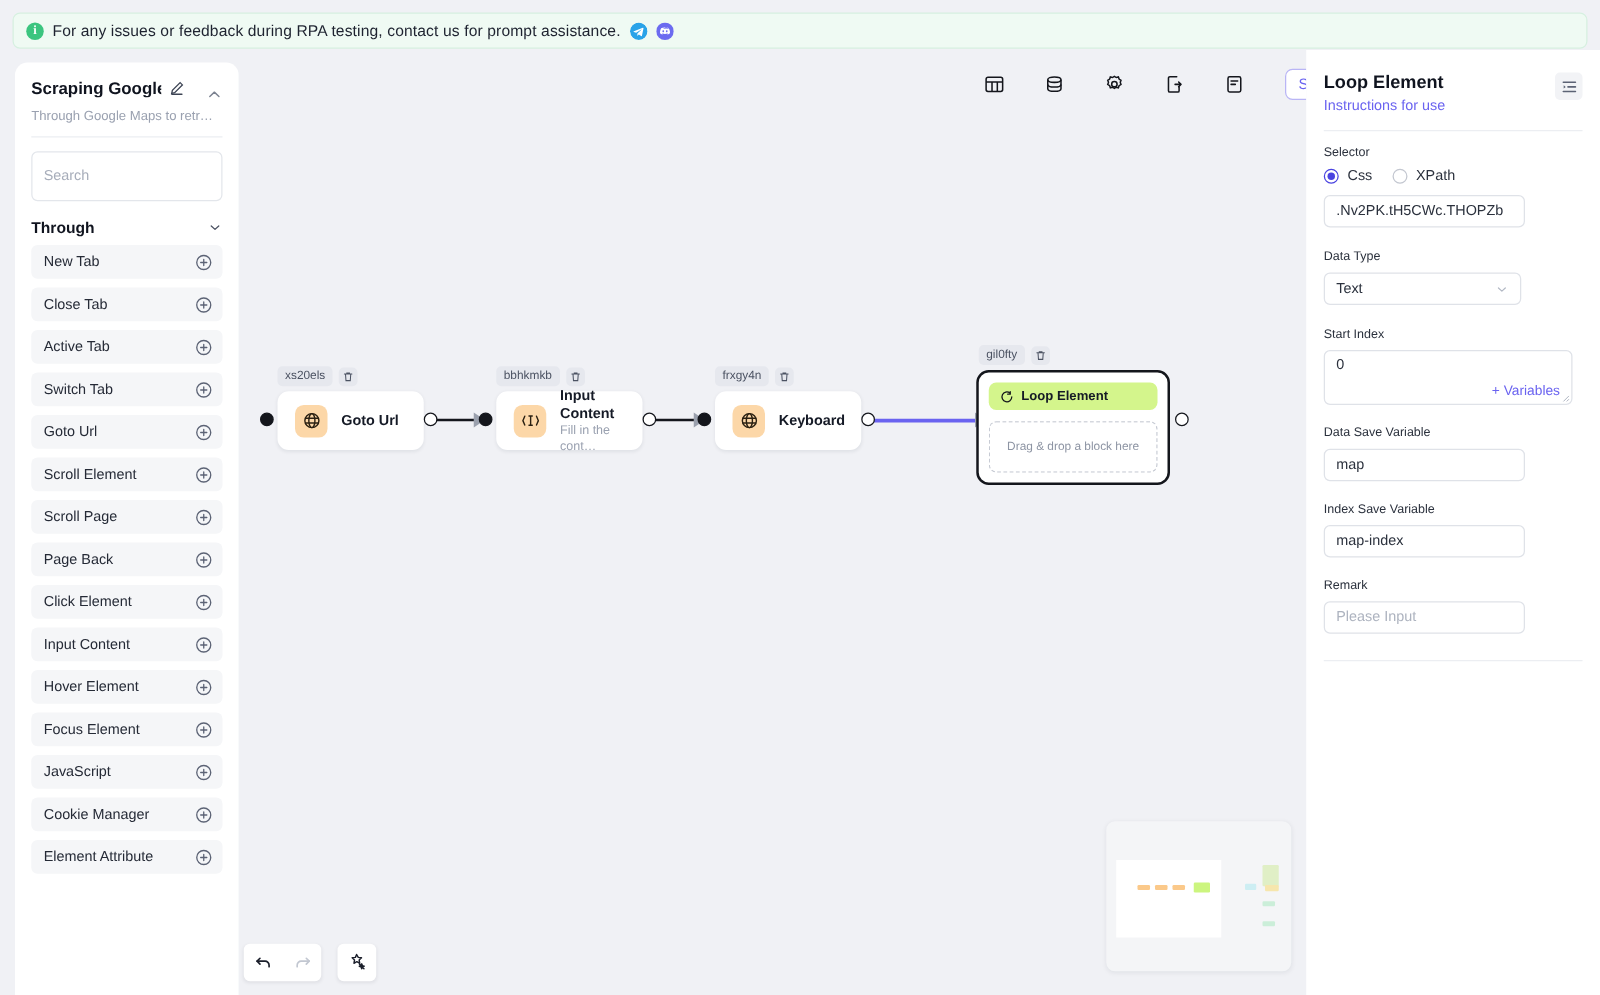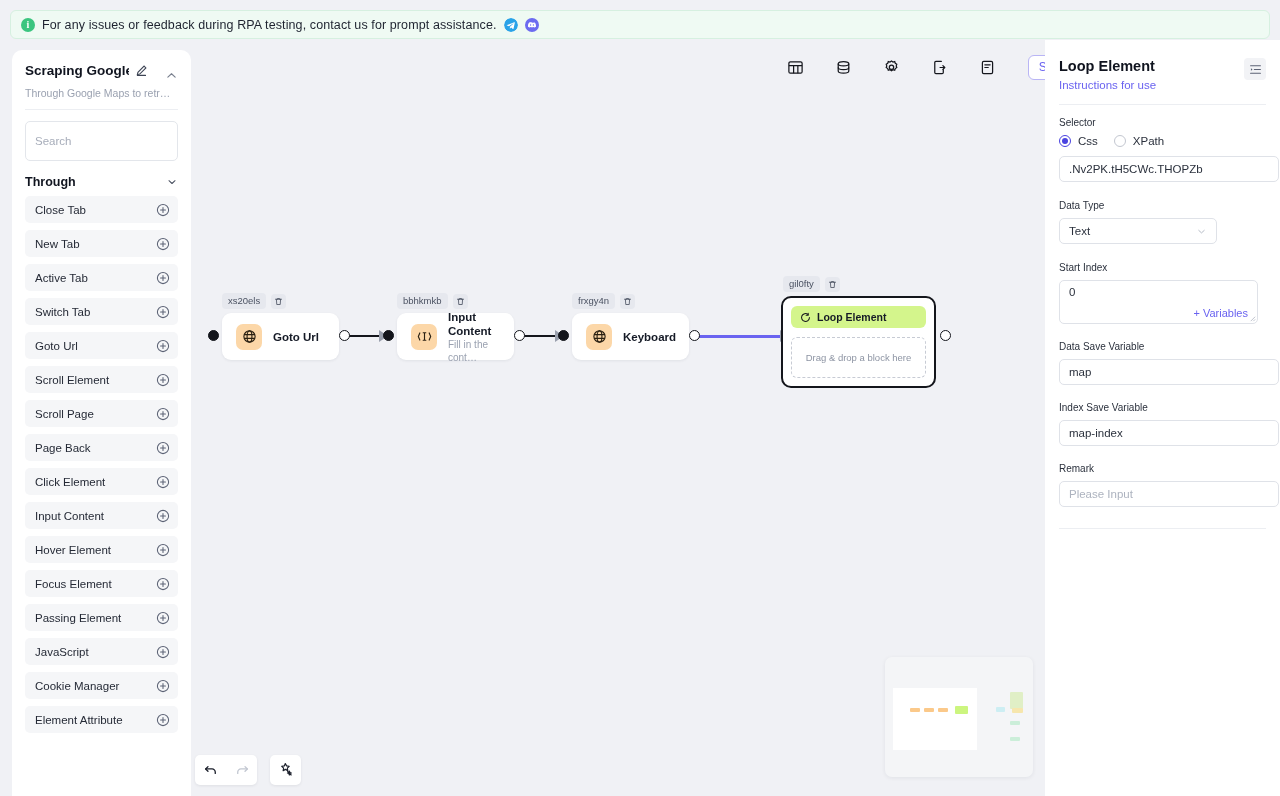--- a/index.html
+++ b/index.html
@@ -183,21 +183,21 @@
   .fld-label { font-size: 10px; color: #2b313d; margin: 12px 0 7px 0; }
   .radio-row { display: flex; align-items: center; gap: 7px; margin-bottom: 9px; }
   .radio {
     width: 12px; height: 12px; border-radius: 50%; border: 1px solid #c3c7d0; background: #fff;
     display: flex; align-items: center; justify-content: center; cursor: pointer; flex: none;
   }
   .radio.on { border: 1.5px solid #4a43e0; }
   .radio.on::after { content:''; width: 6px; height: 6px; border-radius: 50%; background: #4a43e0; }
   .radio-label { font-size: 11.5px; color: #2b313d; margin-right: 9px; cursor: pointer; }
   .txt-input {
-    width: 220px; height: 26px; border: 1px solid #dfe2e8; border-radius: 5px;
+    width: 161px; height: 26px; border: 1px solid #dfe2e8; border-radius: 5px;
     font-size: 11.5px; color: #2b313d; padding: 0 9px; background: #fff;
     font-family: "Liberation Sans", sans-serif;
   }
   .txt-input::placeholder { color: #adb3bf; }
   .sel-input {
     width: 158px; height: 26px; border: 1px solid #dfe2e8; border-radius: 5px;
     font-size: 11.5px; color: #2b313d; padding: 0 9px; background: #fff;
     display: flex; align-items: center; justify-content: space-between; cursor: pointer;
   }
   .ta-wrap {
@@ -258,38 +258,38 @@
     <span class="group-label">Through</span>
     <span style="display:flex">
       <svg class="chev" viewBox="0 0 16 16" fill="none" stroke="#4b5262" stroke-width="1.4" stroke-linecap="round" stroke-linejoin="round">
           <path d="M4 6.3L8 10l4-3.7"></path>
         </svg>
     </span>
   </div>
 
   <div class="block-list">
     <div class="block-item">
+      <span class="block-label">New Tab</span>
+      <span style="display:flex">
+          <svg class="plus-ico" viewBox="0 0 16 16" fill="none" stroke="#5c6375" stroke-width="1.2">
+            <circle cx="8" cy="8" r="6.4"></circle>
+            <path d="M8 5.2v5.6M5.2 8h5.6" stroke-linecap="round"></path>
+          </svg>
+        </span>
+    </div>
+    <div class="block-item">
       <span class="block-label">Close Tab</span>
       <span style="display:flex">
           <svg class="plus-ico" viewBox="0 0 16 16" fill="none" stroke="#5c6375" stroke-width="1.2">
             <circle cx="8" cy="8" r="6.4"></circle>
             <path d="M8 5.2v5.6M5.2 8h5.6" stroke-linecap="round"></path>
           </svg>
         </span>
     </div>
     <div class="block-item">
-      <span class="block-label">New Tab</span>
-      <span style="display:flex">
-          <svg class="plus-ico" viewBox="0 0 16 16" fill="none" stroke="#5c6375" stroke-width="1.2">
-            <circle cx="8" cy="8" r="6.4"></circle>
-            <path d="M8 5.2v5.6M5.2 8h5.6" stroke-linecap="round"></path>
-          </svg>
-        </span>
-    </div>
-    <div class="block-item">
       <span class="block-label">Active Tab</span>
       <span style="display:flex">
           <svg class="plus-ico" viewBox="0 0 16 16" fill="none" stroke="#5c6375" stroke-width="1.2">
             <circle cx="8" cy="8" r="6.4"></circle>
             <path d="M8 5.2v5.6M5.2 8h5.6" stroke-linecap="round"></path>
           </svg>
         </span>
     </div>
     <div class="block-item">
       <span class="block-label">Switch Tab</span>
@@ -358,29 +358,20 @@
       <span class="block-label">Hover Element</span>
       <span style="display:flex">
           <svg class="plus-ico" viewBox="0 0 16 16" fill="none" stroke="#5c6375" stroke-width="1.2">
             <circle cx="8" cy="8" r="6.4"></circle>
             <path d="M8 5.2v5.6M5.2 8h5.6" stroke-linecap="round"></path>
           </svg>
         </span>
     </div>
     <div class="block-item">
       <span class="block-label">Focus Element</span>
-      <span style="display:flex">
-          <svg class="plus-ico" viewBox="0 0 16 16" fill="none" stroke="#5c6375" stroke-width="1.2">
-            <circle cx="8" cy="8" r="6.4"></circle>
-            <path d="M8 5.2v5.6M5.2 8h5.6" stroke-linecap="round"></path>
-          </svg>
-        </span>
-    </div>
-    <div class="block-item">
-      <span class="block-label">Passing Element</span>
       <span style="display:flex">
           <svg class="plus-ico" viewBox="0 0 16 16" fill="none" stroke="#5c6375" stroke-width="1.2">
             <circle cx="8" cy="8" r="6.4"></circle>
             <path d="M8 5.2v5.6M5.2 8h5.6" stroke-linecap="round"></path>
           </svg>
         </span>
     </div>
     <div class="block-item">
       <span class="block-label">JavaScript</span>
       <span style="display:flex">

